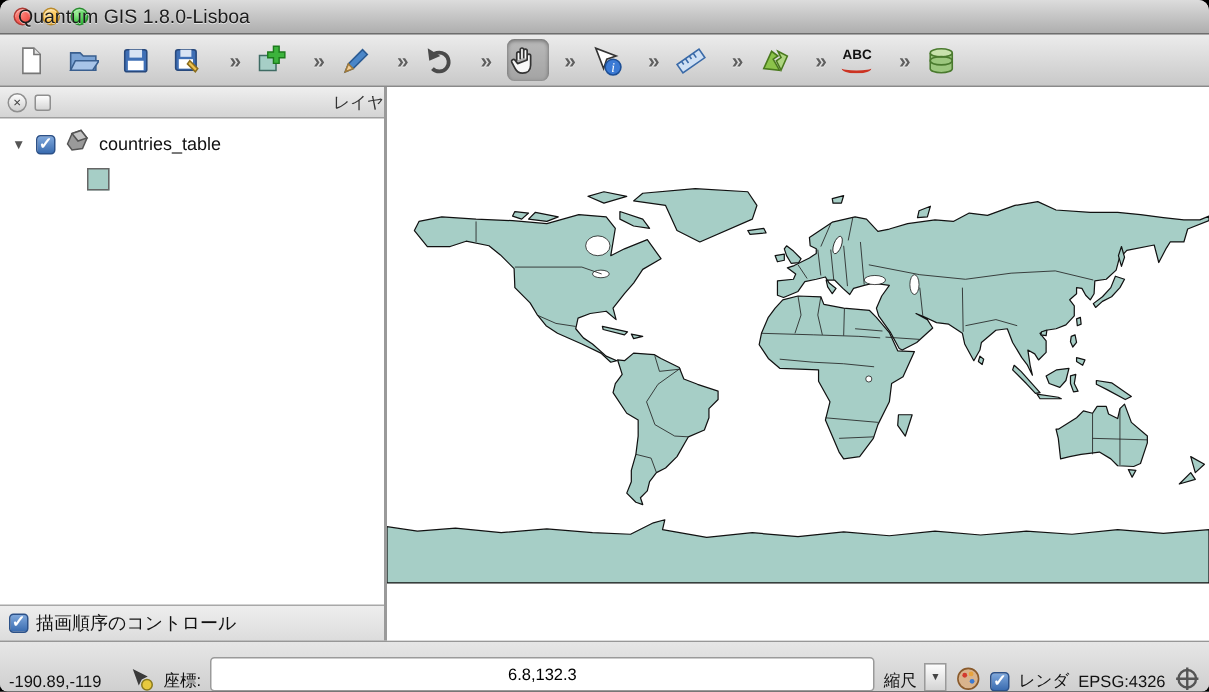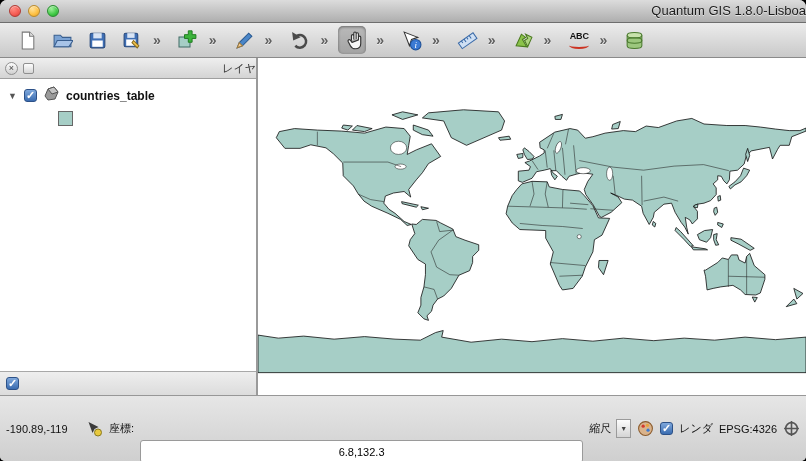--- a/index.html
+++ b/index.html
@@ -8,27 +8,27 @@
             display:flex; flex-direction:column; background:#d6d6d6; }
 
   
   .titlebar { height:22px; background:linear-gradient(#dcdcdc,#aeaeae); border-bottom:1px solid #6e6e6e;
               position:relative; flex:0 0 auto; }
   .traffic { position:absolute; left:9px; top:5px; display:flex; gap:7px; }
   .tl { width:12px; height:12px; border-radius:50%; box-shadow:inset 0 1px 1px rgba(255,255,255,.5); }
   .tl.red    { background:radial-gradient(circle at 35% 30%, #ff8a80,#f45a52 60%,#cf3a30); border:1px solid #b03a34; box-sizing:border-box;}
   .tl.yellow { background:radial-gradient(circle at 35% 30%, #ffe29a,#fdbf40 60%,#d99a28); border:1px solid #b98a2c; box-sizing:border-box;}
   .tl.green  { background:radial-gradient(circle at 35% 30%, #9ff09a,#3ec843 60%,#1f9e2c); border:1px solid #2a8c30; box-sizing:border-box;}
-  .title { position:absolute; left:0; right:0; top:0; height:22px; line-height:22px; text-align:right;
+  .title { position:absolute; left:12px; right:0; top:0; height:22px; line-height:22px; text-align:left;
            font-size:13px; color:#1c1c1c; text-shadow:0 1px 0 rgba(255,255,255,.6); }
 
   
   .toolbar { height:34px; flex:0 0 auto; background:linear-gradient(#ececec,#c9c9c9);
              border-bottom:1px solid #8a8a8a; display:flex; align-items:center; padding:0 10px; gap:7px; }
-  .tbtn { width:28px; height:28px; display:flex; align-items:center; justify-content:flex-end; border-radius:5px; }
+  .tbtn { width:28px; height:28px; display:flex; align-items:center; justify-content:flex-start; border-radius:5px; }
   .tbtn svg { display:block; }
   .tbtn.pressed { background:rgba(0,0,0,.20); box-shadow:inset 0 1px 3px rgba(0,0,0,.45); }
   .sep { color:#5f5f5f; font-size:14px; font-weight:bold; margin:0 3px; text-shadow:0 1px 0 rgba(255,255,255,.5); }
   .abc-icon { font-size:9px; font-weight:bold; color:#111; line-height:9px; text-align:center; }
   .abc-icon .arc { display:block; width:20px; height:5px; border-bottom:2px solid #cc3322; border-radius:50%; margin-top:1px; }
 
   
   .main { flex:1 1 auto; display:flex; min-height:0; }
   .leftcol { width:256px; flex:0 0 auto; display:flex; flex-direction:column; background:#fff;
              border-right:2px solid #9a9a9a; }
@@ -37,32 +37,32 @@
   .ph-btn { width:13px; height:13px; border-radius:50%; background:linear-gradient(#fdfdfd,#cfcfcf);
             border:1px solid #8f8f8f; box-sizing:border-box; font-size:9px; line-height:11px; text-align:center; color:#444; margin-right:5px;}
   .ph-float { width:11px; height:11px; border:1px solid #8f8f8f; background:linear-gradient(#fdfdfd,#d6d6d6); box-sizing:border-box; border-radius:2px;}
   .panel-title { position:absolute; left:0; right:0; text-align:right; font-size:11px; color:#333; }
   .tree { flex:1 1 auto; background:#fff; padding:7px 0 0 8px; }
   .tree-row { display:flex; align-items:center; gap:6px; }
   .disclosure { font-size:9px; color:#555; width:10px; }
   .mac-check { width:13px; height:13px; border-radius:3px; box-sizing:border-box;
                background:linear-gradient(#7fa8dc,#3a6cb0); border:1px solid #2c5188;
                color:#fff; font-size:11px; line-height:11px; text-align:center; font-weight:bold; }
-  .layer-label { font-size:12px; font-weight:bold; color:#111; }
+  .layer-label { font-size:12px; font-weight:normal; color:#111; }
   .swatch-row { margin:6px 0 0 50px; }
   .swatch { width:15px; height:15px; border:1px solid #666; box-sizing:border-box; }
   .draw-order { height:23px; flex:0 0 auto; background:linear-gradient(#eeeeee,#dcdcdc);
                 border-top:1px solid #a8a8a8; display:flex; align-items:center; gap:5px; padding:0 6px; font-size:12px; color:#111; }
 
   .canvas { flex:1 1 auto; background:#fff; position:relative; min-width:0; }
   .canvas svg.map { position:absolute; left:0; top:0; width:100%; height:100%; }
 
   
   .statusbar { height:33px; flex:0 0 auto; background:linear-gradient(#e6e6e6,#cfcfcf);
-               border-top:1px solid #979797; display:flex; align-items:center; padding:16px 6px; gap:6px;
+               border-top:1px solid #979797; display:flex; align-items:flex-end; padding:0 6px; gap:6px;
                font-size:11px; color:#111; }
   .extent { width:74px; overflow:hidden; white-space:nowrap; flex:0 0 auto; }
   .coord-input { flex:1 1 auto; height:19px; border:1px solid #9a9a9a; border-radius:3px; background:#fff;
                  text-align:center; font-size:11px; font-family:"Liberation Sans", sans-serif; min-width:120px;margin-top:46px; }
   .scale-box { width:84px; height:19px; border:1px solid #9a9a9a; background:#fff; display:flex;
                align-items:center; padding:0 4px; box-sizing:border-box; }
   .scale-arrow { width:15px; height:19px; border:1px solid #9a9a9a; margin-left:-1px; box-sizing:border-box;
                  background:linear-gradient(#fdfdfd,#d4d4d4); display:flex; align-items:center; justify-content:center;
                  font-size:7px; color:#444; }
   .sb-icon { display:flex; align-items:center; }
@@ -226,20 +226,21 @@
                 <path d="M5,3 l6,-2 4,5 -6,2 z" fill="#c4c4c4" stroke="#555"></path>
               </svg></span>
           <span class="layer-label">countries_table</span>
         </div>
         <div class="swatch-row">
           <div class="swatch" style="background: rgb(166, 206, 198);"></div>
         </div>
       </div>
       <div class="draw-order">
         <span class="mac-check">✓</span>
+        <span>描画順序のコントロール</span>
       </div>
     </div>
 
     <div class="canvas">
       <svg class="map" viewBox="0 -40 1080 580" preserveAspectRatio="xMidYMid meet">
         <g id="landmass" fill="#a6cec6" stroke="#111" stroke-width="1.6" stroke-linejoin="round">
 
           <path d="M36,75 L42,63 L72,57 L117,60 L165,62 L210,66 L252,54 L288,57 L300,72 L297,90 L294,108 L312,99 L342,87 L360,112 L336,126 L324,144 L312,158 L297,177 L301,192 L288,181 L267,184 L251,190 L248,204 L258,216 L270,224 L288,240 L302,246 L294,248 L281,236 L256,224 L224,210 L209,200 L197,185 L188,170 L168,150 L167,125 L149,107 L134,95 L104,89 L83,96 L53,96 Z"></path>
 
           <path d="M324,36 L336,26 L405,20 L474,24 L486,42 L480,60 L411,90 L381,75 L366,42 Z"></path>

